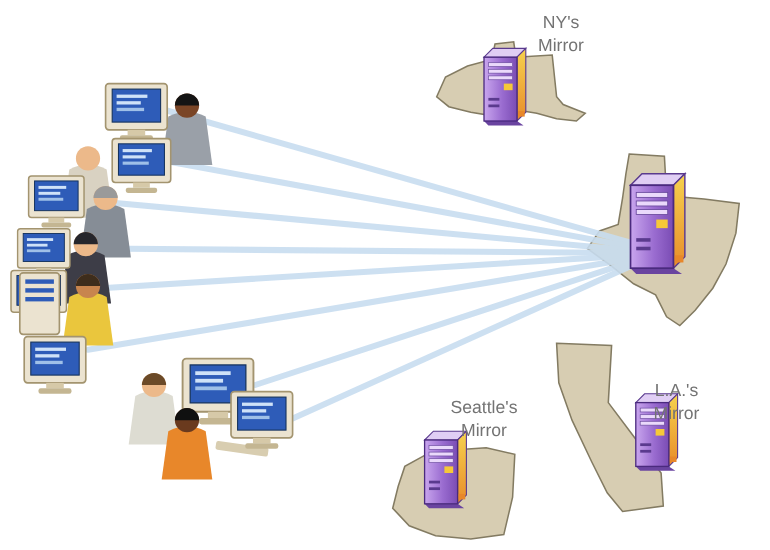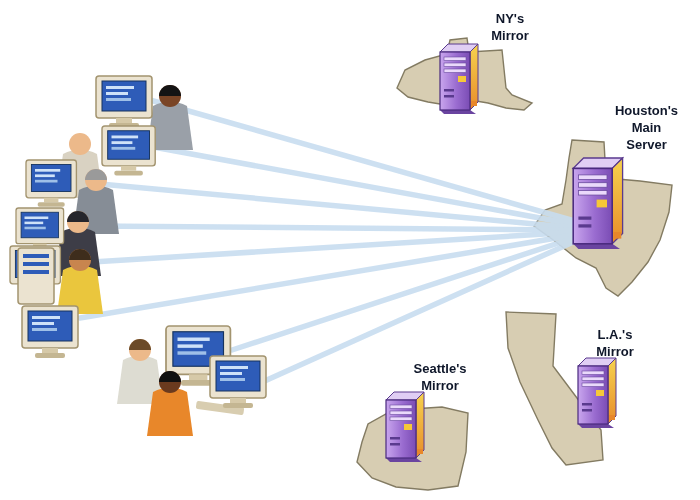--- a/index.html
+++ b/index.html
@@ -1,20 +1,20 @@
 <!DOCTYPE html>
 <html><head>
 <meta charset="utf-8">
 <style>
   html,body{margin:0;padding:0;background:#ffffff;}
   .stage{position:relative;width:700px;height:500px;background:#ffffff;overflow:hidden;
          font-family:"Liberation Sans",sans-serif;}
   .scene{position:absolute;left:0;top:0;display:block;}
-  .node-label{position:absolute;font-weight:bold;font-size:13px;line-height:1.32;
-              color:#0f172a;text-align:center;white-space:pre-line;}
+  .node-label{position:absolute;font-weight:normal;font-size:16px;line-height:1.32;
+              color:#737373;text-align:center;white-space:pre-line;}
   .state{fill:#d7cdb2;stroke:#837b62;stroke-width:1.4;}
 </style>
 </head>
 <body>
 
 <div class="stage">
 
   <svg class="scene" width="700" height="500" viewBox="0 0 700 500">
     <defs>
       <linearGradient id="srvFront" x1="0" y1="0" x2="1" y2="0">
@@ -150,21 +150,18 @@
           <path d="M-11,0 A11,11 0 0 1 11,0 Z" fill="#101010"></path>
         </g>
         <use href="#monitor-proto" transform="translate(210,356)"></use>
       </g>
 
     </g>
   </svg>
 
   <div class="node-label" style="left:455px;top:10px;width:110px">NY's
 Mirror</div>
-  <div class="node-label" style="left:593px;top:102px;width:107px">Houston's
-Main
-Server</div>
   <div class="node-label" style="left:385px;top:360px;width:110px">Seattle's
 Mirror</div>
-  <div class="node-label" style="left:560px;top:326px;width:110px">L.A.'s
+  <div class="node-label" style="left:560px;top:345px;width:110px">L.A.'s
 Mirror</div>
 
 </div>
 
 </body></html>

